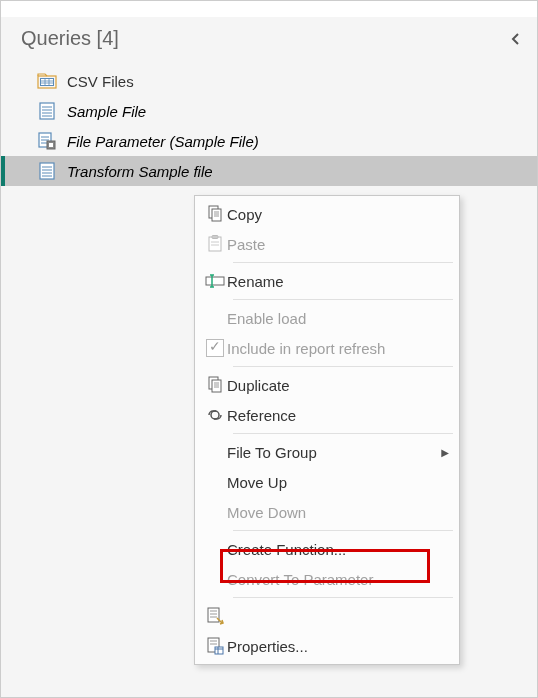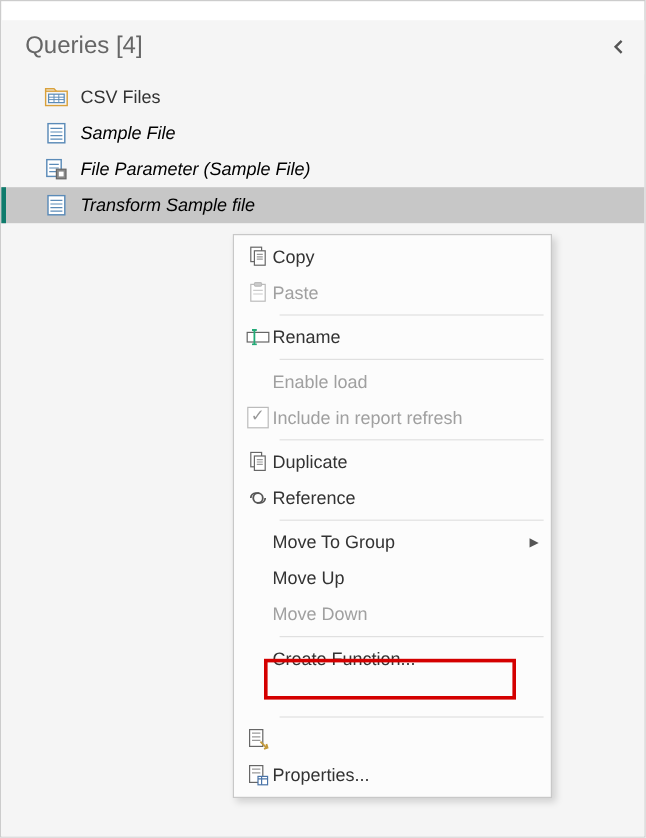--- a/index.html
+++ b/index.html
@@ -239,21 +239,21 @@
           <path d="M15 7 a4 4 0 0 1 -4 4 h-2 a4 4 0 0 1 0 -8 h1" fill="none" stroke="#555" stroke-width="1.5"></path>
         </svg>
     </span>
     <span class="label">Reference</span>
   </div>
 
   <div class="menu-sep"></div>
 
   <div class="menu-item">
     <span class="micon"></span>
-    <span class="label">Move To Group</span>
+    <span class="label">File To Group</span>
     <span class="arrow">▶</span>
   </div>
 
   <div class="menu-item">
     <span class="micon"></span>
     <span class="label">Move Up</span>
   </div>
 
   <div class="menu-item disabled">
     <span class="micon"></span>
@@ -262,20 +262,21 @@
 
   <div class="menu-sep"></div>
 
   <div class="menu-item">
     <span class="micon"></span>
     <span class="label">Create Function...</span>
   </div>
 
   <div class="menu-item disabled">
     <span class="micon"></span>
+    <span class="label">Convert To Parameter</span>
   </div>
 
   <div class="menu-sep"></div>
 
   <div class="menu-item">
     <span class="micon">
       <svg width="18" height="18" viewBox="0 0 18 18">
           <rect x="2" y="1" width="11" height="14" fill="#fff" stroke="#666"></rect>
           <line x1="4" y1="4" x2="11" y2="4" stroke="#999"></line>
           <line x1="4" y1="7" x2="11" y2="7" stroke="#999"></line>

